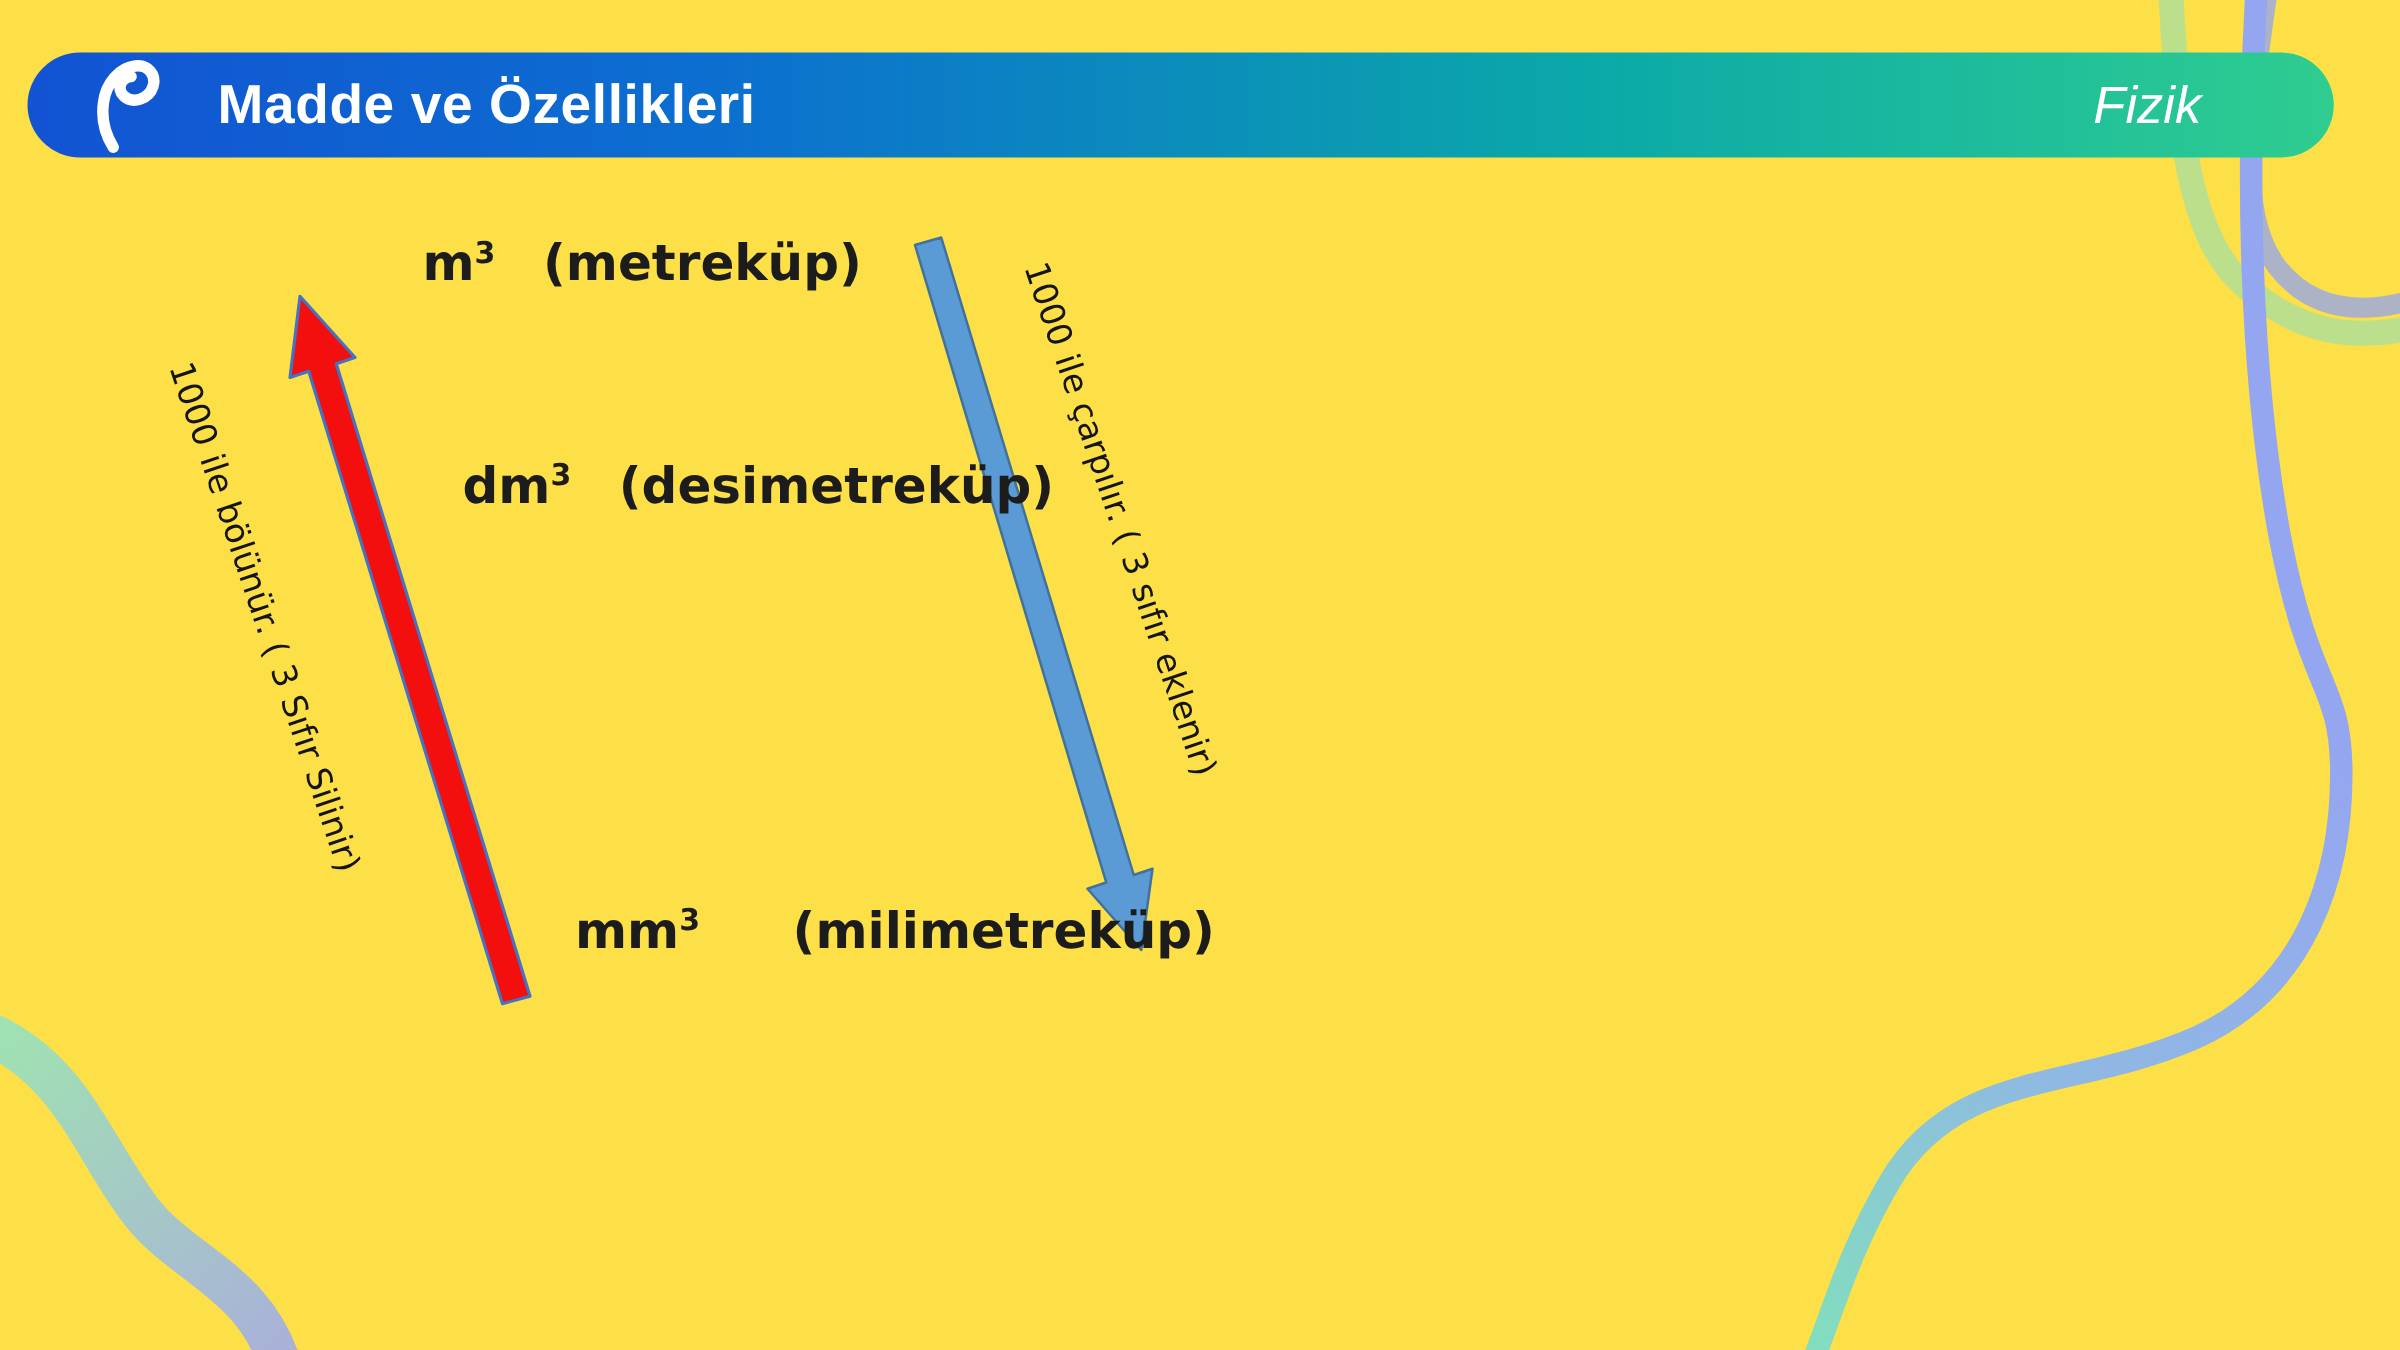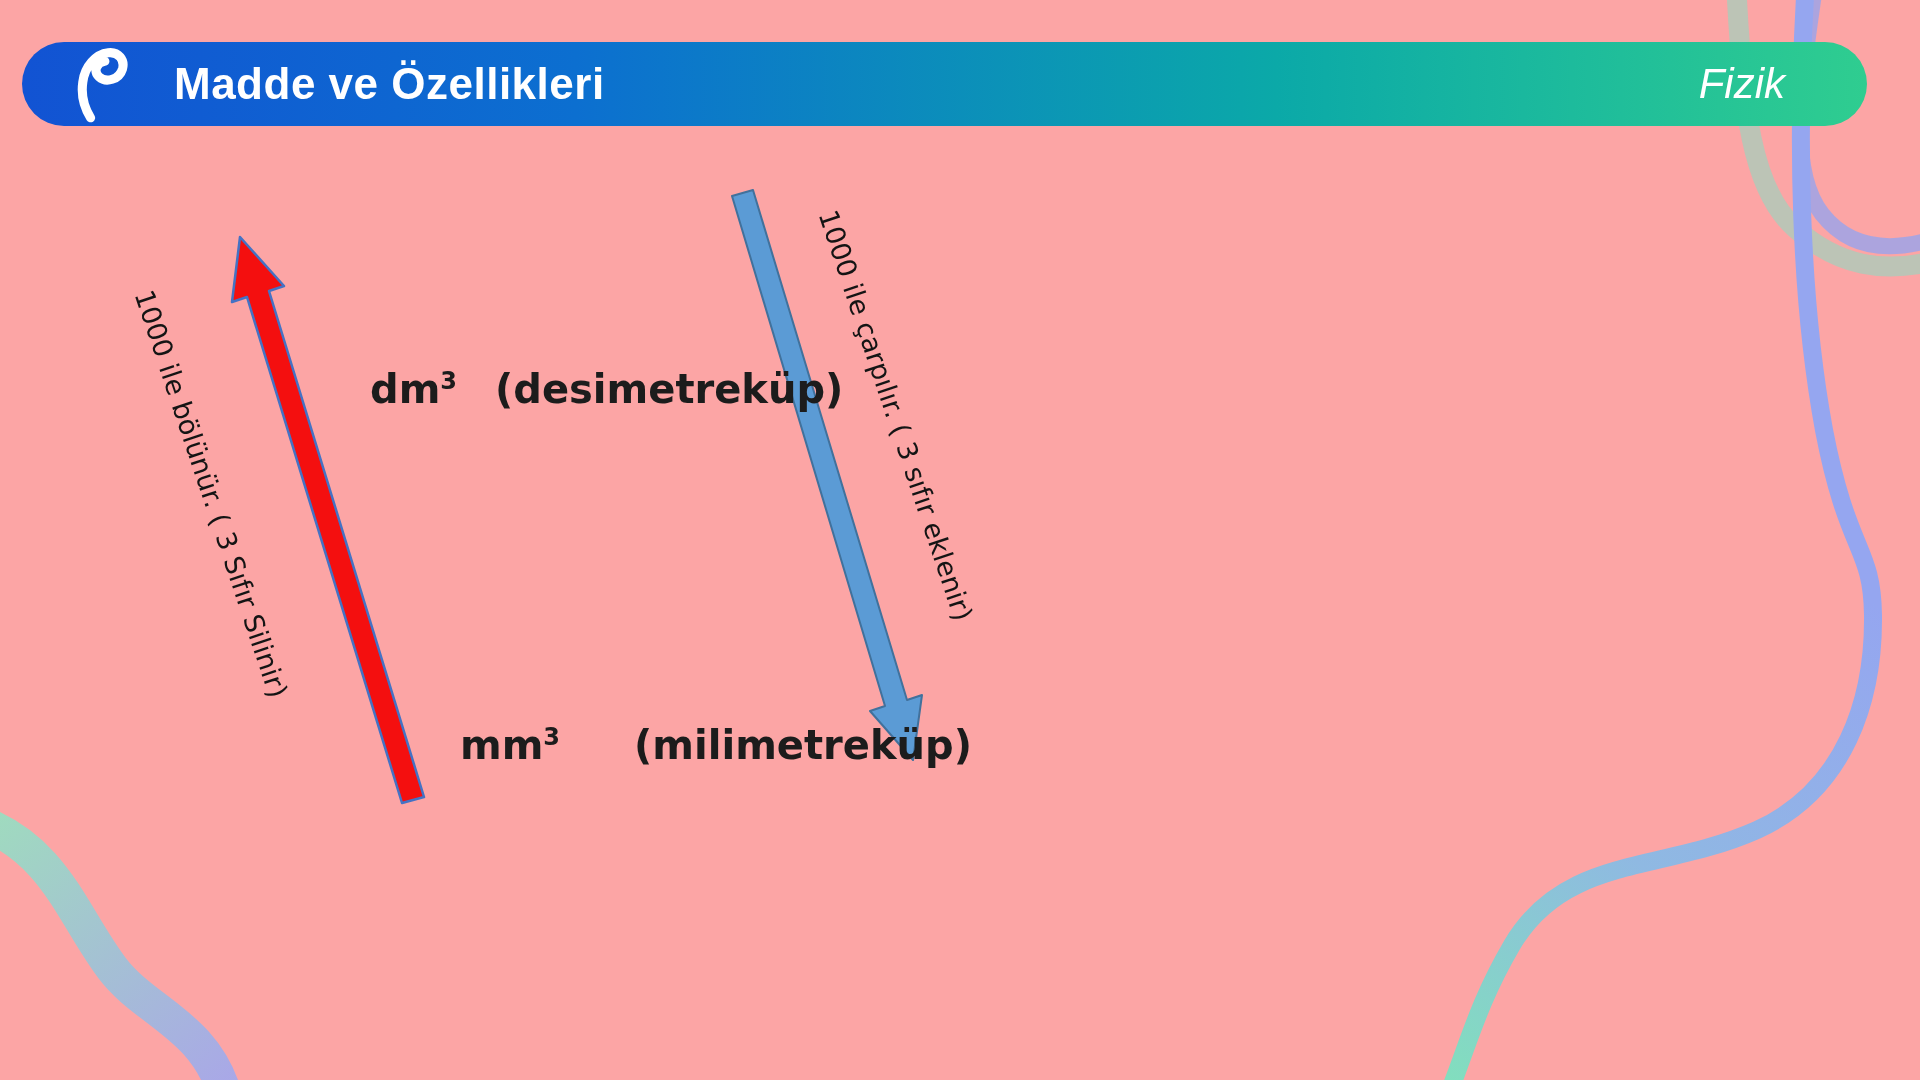--- a/index.html
+++ b/index.html
@@ -1,27 +1,27 @@
 <!DOCTYPE html>
 <html><head>
 <meta charset="utf-8">
 <style>
   html,body{margin:0;padding:0;background:#ffffff;}
-  .stage{position:relative;width:1920px;height:1080px;background:#fca5a5;overflow:hidden;
+  .stage{position:relative;width:1920px;height:1080px;background:#fde047;overflow:hidden;
          font-family:"DejaVu Sans",sans-serif;}
   
   .bg-curves{position:absolute;left:0;top:0;width:1920px;height:1080px;z-index:0;}
   
   .topbar{position:absolute;left:22px;top:42px;width:1845px;height:84px;border-radius:42px;
           background:linear-gradient(90deg,#1253d3 0%,#0c6fd0 30%,#0ba9a8 68%,#2fcd90 100%);
           display:flex;align-items:center;z-index:3;}
   .logo{flex:0 0 auto;margin-left:46px;width:66px;height:78px;}
   .title{margin-left:40px;color:#ffffff;font-size:44px;font-weight:bold;
          font-family:"Liberation Sans",sans-serif;letter-spacing:.5px;}
-  .subject{margin-left:auto;margin-right:82px;color:#ffffff;font-size:42px;font-style:italic;
+  .subject{margin-left:auto;margin-right:106px;color:#ffffff;font-size:42px;font-style:italic;
            font-family:"Liberation Sans",sans-serif;}
   
   .diagram-svg{position:absolute;left:0;top:0;width:1920px;height:1080px;z-index:1;}
   .urow{position:absolute;display:flex;align-items:baseline;gap:38px;
         font-size:40px;font-weight:bold;color:#1c1c1c;z-index:2;white-space:nowrap;}
   .urow sup{font-size:24px;font-weight:bold;}
   .urow.r1{left:338px;top:188px;}
   .urow.r2{left:370px;top:366px;}
   .urow.r3{left:427px;top:546px;}
   .urow.r4{left:460px;top:722px;gap:74px;}
@@ -59,20 +59,24 @@
     </svg>
     <div class="title">Madde ve Özellikleri</div>
     <div class="subject">Fizik</div>
   </div>
 
   <svg class="diagram-svg" viewBox="0 0 1920 1080" xmlns="http://www.w3.org/2000/svg">
     <polygon points="240,237 284,286 269,291 424,797 402,803 247,297 232,302" fill="#f40f0f" stroke="#4472c4" stroke-width="2.5" stroke-linejoin="round"></polygon>
     <polygon points="913,760 870,711 885,706 732,196 753,190 907,700 922,695" fill="#5b9bd5" stroke="#41719c" stroke-width="2" stroke-linejoin="round"></polygon>
   </svg>
 
+  <div class="urow r1">
+    <span><span>m</span><sup>3</sup></span>
+    <span>(metreküp)</span>
+  </div>
   <div class="urow r2">
     <span><span>dm</span><sup>3</sup></span>
     <span>(desimetreküp)</span>
   </div>
   <div class="urow r4">
     <span><span>mm</span><sup>3</sup></span>
     <span>(milimetreküp)</span>
   </div>
 
   <div class="rot-label left">1000 ile bölünür. ( 3 Sıfır Silinir)</div>

